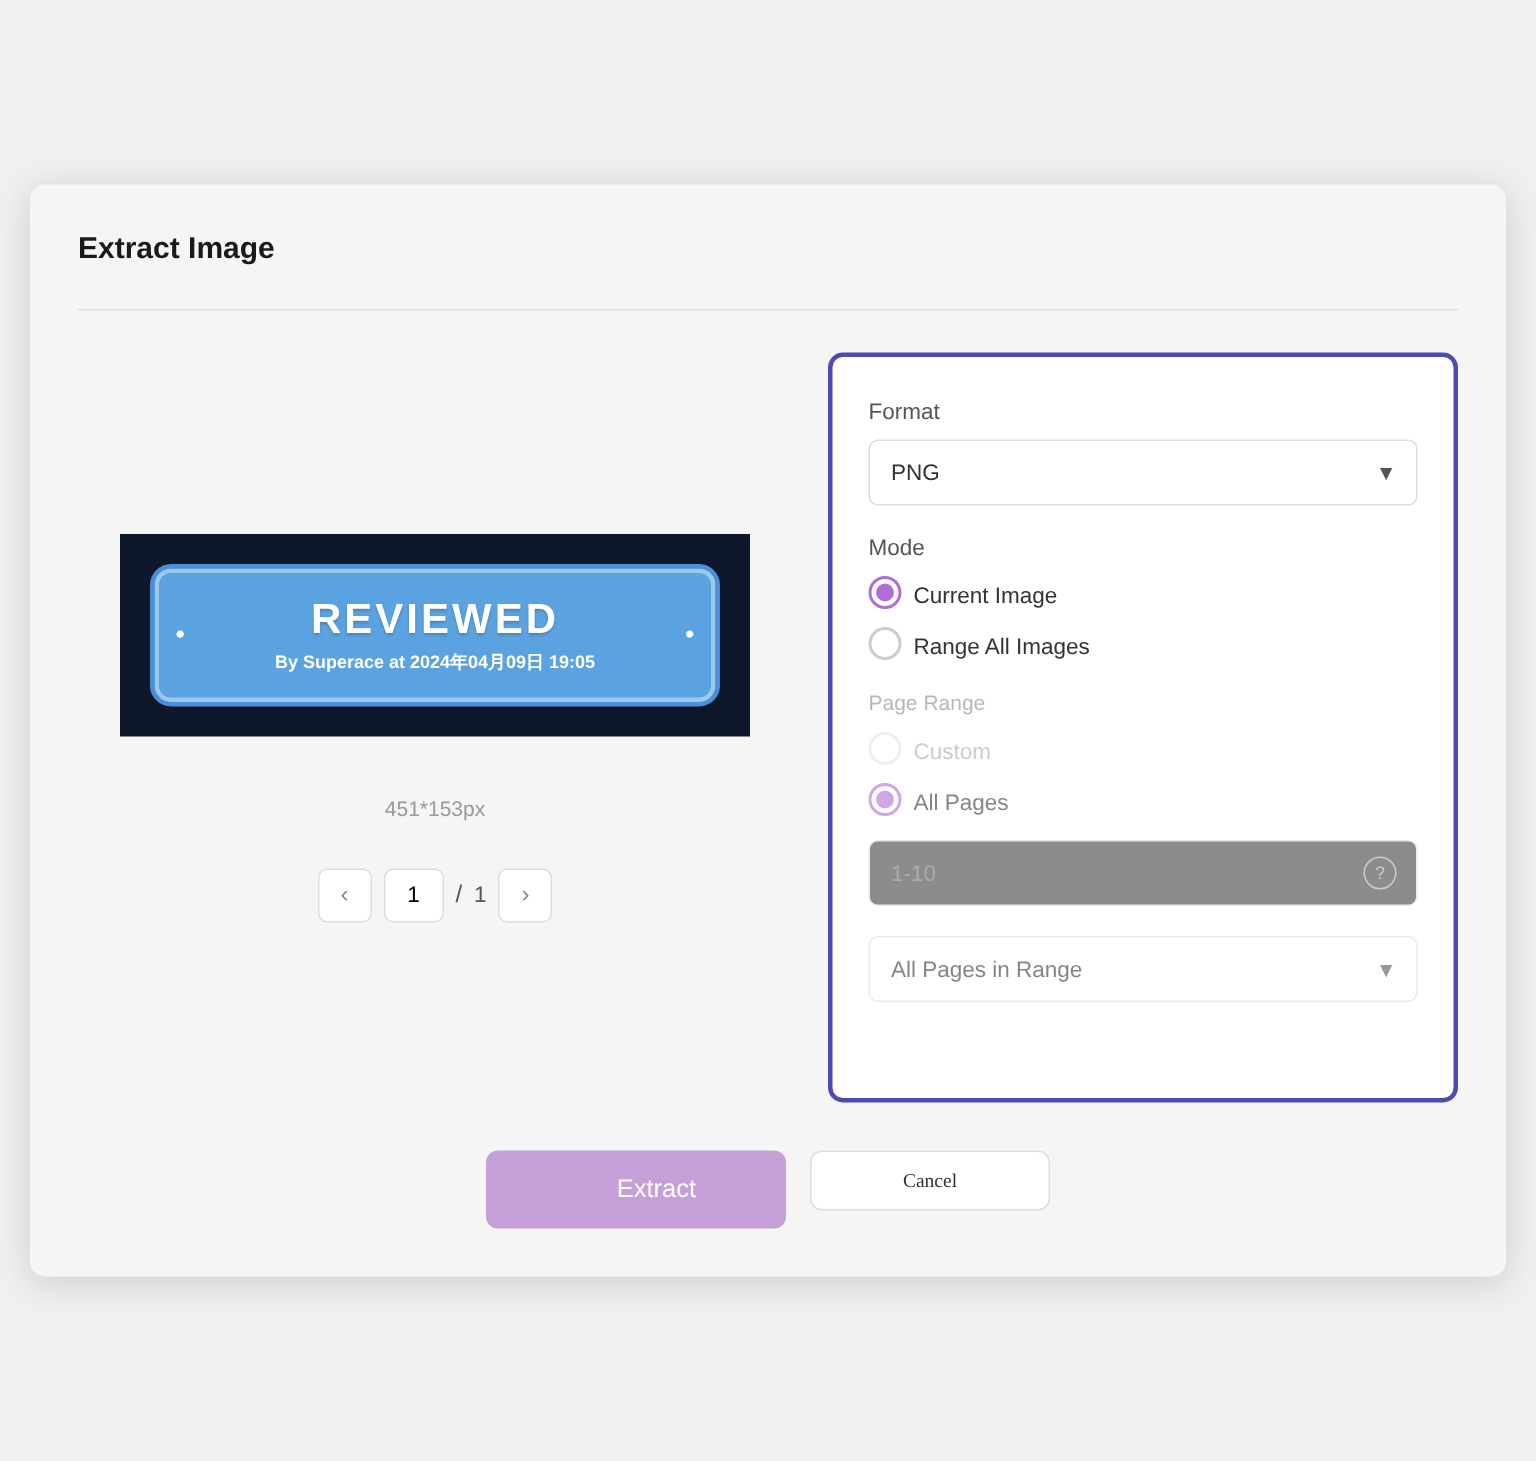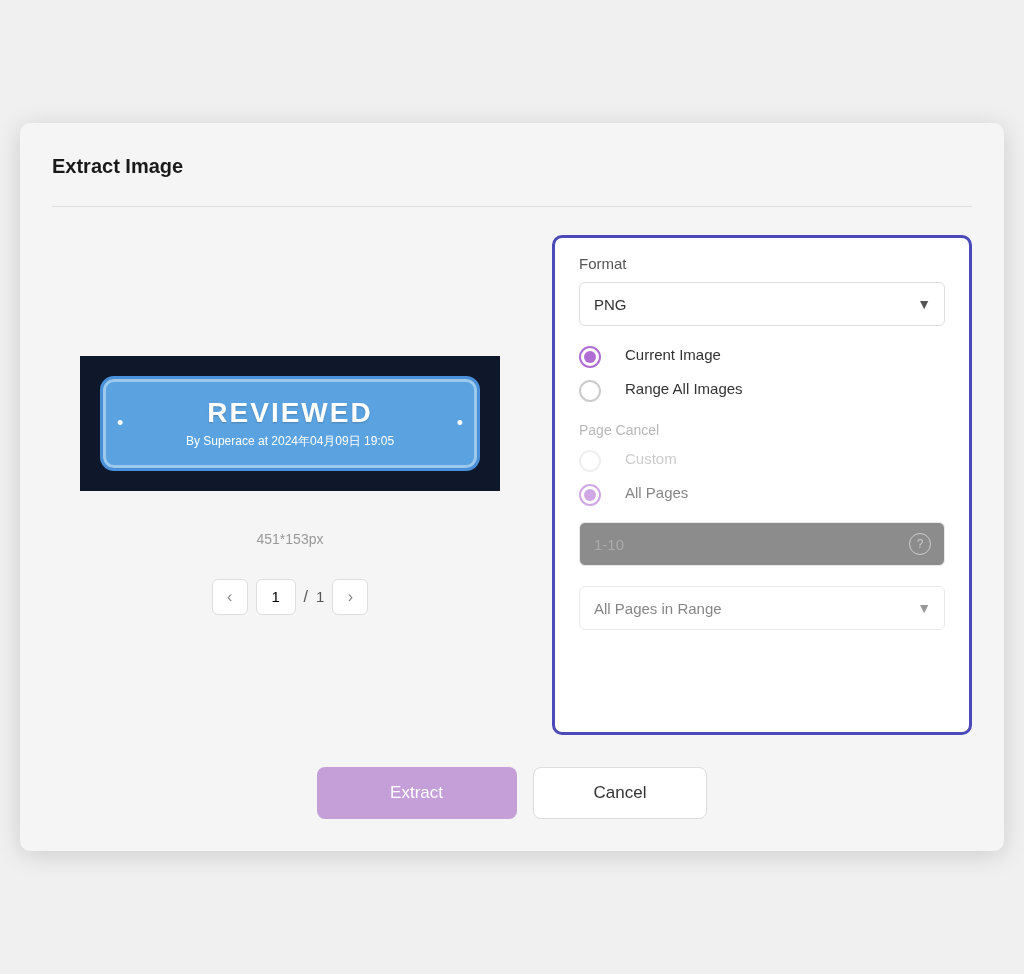--- a/index.html
+++ b/index.html
@@ -83,21 +83,21 @@
       font-size: 28px;
       font-weight: 900;
       color: white;
       letter-spacing: 2px;
       text-shadow: 0 1px 2px rgba(0,0,0,0.2);
     }
     .stamp-subtitle {
       font-size: 12px;
       color: white;
       margin-top: 4px;
-      font-weight: 400;
+      font-weight: 700;
     }
     .image-size-label {
       color: #999;
       font-size: 14px;
       margin-top: 24px;
     }
     .pagination {
       display: flex;
       align-items: center;
       gap: 8px;
@@ -133,21 +133,21 @@
       font-size: 15px;
       color: #555;
     }
 
     
     .right-panel {
       width: 420px;
       background: white;
       border: 3px solid #4a4ab8;
       border-radius: 10px;
-      padding: 17px 24px;
+      padding: 28px 24px;
       display: flex;
       flex-direction: column;
       gap: 20px;
     }
     .field-label {
       font-size: 15px;
       color: #555;
       margin-bottom: 10px;
       font-weight: 500;
     }
@@ -175,22 +175,22 @@
       pointer-events: none;
       font-size: 14px;
     }
     .radio-group {
       display: flex;
       flex-direction: column;
       gap: 12px;
     }
     .radio-item {
       display: flex;
-      align-items: flex-start;
-      gap: 24px;
+      align-items: flex-end;
+      gap: 8px;
       cursor: pointer;
     }
     .radio-circle {
       width: 22px;
       height: 22px;
       border-radius: 50%;
       border: 2px solid #ccc;
       display: flex;
       align-items: center;
       justify-content: center;
@@ -266,31 +266,33 @@
       background: #c49fd8;
       color: white;
       border: none;
       border-radius: 8px;
       padding: 0 60px;
       height: 52px;
       font-size: 17px;
       font-weight: 500;
       cursor: pointer;
       min-width: 200px;
+      text-align: right;
     }
     .btn-cancel {
       background: white;
       color: #333;
       border: 1px solid #ddd;
       border-radius: 8px;
       padding: 0 60px;
-      height: 52px;
-      font-size: 17px;
+      height: 40px;
+      font-size: 13px;
       cursor: pointer;
       min-width: 160px;
+      font-family: Liberation Serif, serif;
     }
   </style>
 </head>
 <body>
 
 <div class="dialog">
   <div class="dialog-title">Extract Image</div>
   <hr class="divider">
 
   <div class="dialog-body">
@@ -324,34 +326,35 @@
             <option>PNG</option>
             <option>JPG</option>
             <option>BMP</option>
             <option>TIFF</option>
           </select>
           <span class="select-arrow">▼</span>
         </div>
       </div>
 
       <div>
+        <div class="field-label">Mode</div>
         <div class="radio-group">
           <label class="radio-item">
             <div class="radio-circle selected"></div>
             <span class="radio-label">Current Image</span>
           </label>
           <label class="radio-item">
             <div class="radio-circle"></div>
             <span class="radio-label">Range All Images</span>
           </label>
         </div>
       </div>
 
       <div class="page-range-section">
-        <div class="page-range-label">Page Cancel</div>
+        <div class="page-range-label">Page Range</div>
         <div class="radio-group">
           <label class="radio-item">
             <div class="radio-circle disabled"></div>
             <span class="radio-label disabled">Custom</span>
           </label>
           <label class="radio-item">
             <div class="radio-circle selected"></div>
             <span class="radio-label">All Pages</span>
           </label>
         </div>

